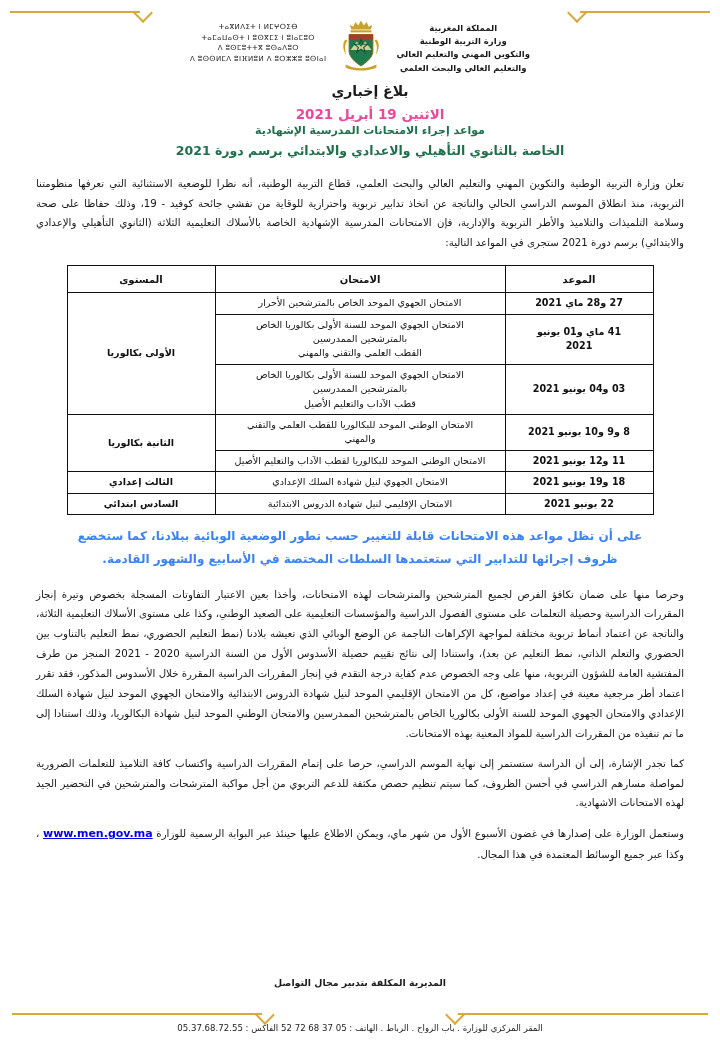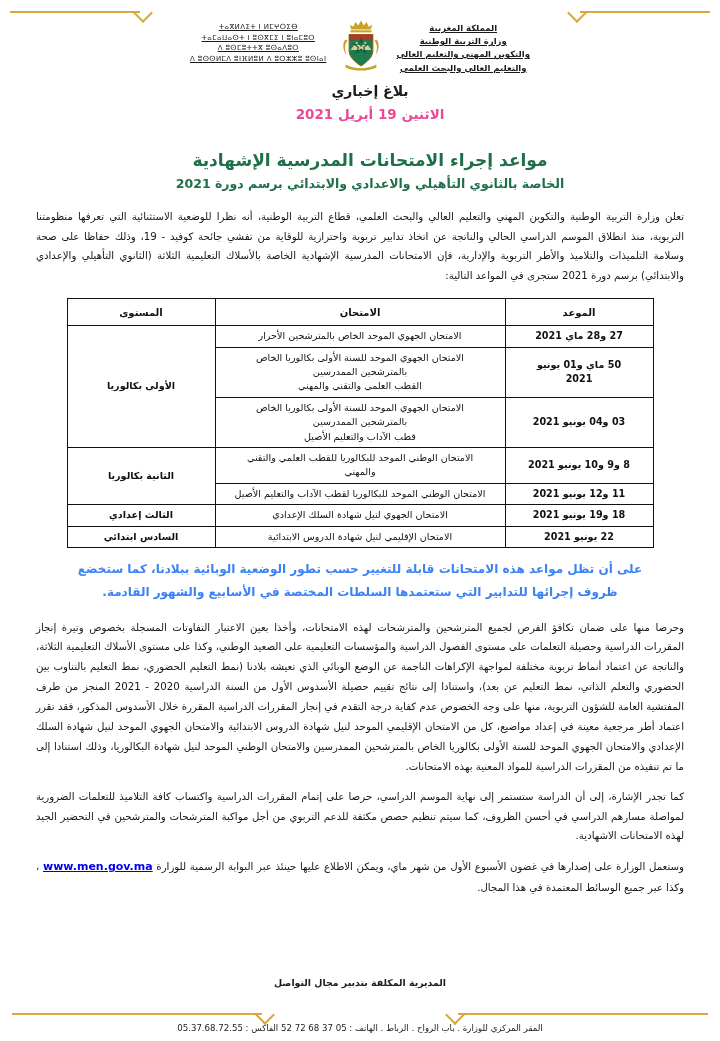--- a/index.html
+++ b/index.html
@@ -60,21 +60,20 @@
     gap: 14px;
     padding: 18px 0 0 0;
   }
   .header-block {
     text-align: center;
     font-size: 7.5px;
     line-height: 1.5;
     color: #1a1a1a;
     padding-top: 4px;
     white-space: pre-line;
-    text-decoration: underline;
   }
   .header-block.tifinagh {
     font-family: "DejaVu Sans", sans-serif;
     font-size: 7px;
     letter-spacing: .4px;
     direction: ltr;
   }
   .header-block.arabic {
     font-size: 8.5px;
     font-weight: bold;
@@ -100,24 +99,24 @@
     color: #1b1b1b;
     letter-spacing: .5px;
   }
   .t-date {
     font-size: 13.5px;
     font-weight: bold;
     color: #ec4899;
     margin-top: 7px;
   }
   .t-sub1 {
-    font-size: 17px;
+    font-size: 11px;
     font-weight: bold;
     color: #1f6f4a;
-    margin-top: 28px;
+    margin-top: 2px;
   }
   .t-sub2 {
     font-size: 12.5px;
     font-weight: bold;
     color: #1f6f4a;
     margin-top: 6px;
   }
 
   
   .content {
@@ -289,21 +288,21 @@
           <th>المستوى</th>
         </tr>
       </thead>
       <tbody id="sched-body">
           <tr>
             <td class="date">27 و28 ماي 2021</td>
             <td class="exam" style="white-space: pre-line;">الامتحان الجهوي الموحد الخاص بالمترشحين الأحرار</td>
             <td class="level" rowspan="3">الأولى بكالوريا</td>
           </tr>
           <tr>
-            <td class="date">50 ماي و01 يونيو 2021</td>
+            <td class="date">41 ماي و01 يونيو 2021</td>
             <td class="exam" style="white-space: pre-line;">الامتحان الجهوي الموحد للسنة الأولى بكالوريا الخاص بالمترشحين الممدرسين
 القطب العلمي والتقني والمهني</td>
           </tr>
           <tr>
             <td class="date">03 و04 يونيو 2021</td>
             <td class="exam" style="white-space: pre-line;">الامتحان الجهوي الموحد للسنة الأولى بكالوريا الخاص بالمترشحين الممدرسين
 قطب الآداب والتعليم الأصيل</td>
           </tr>
           <tr>
             <td class="date">8 و9 و10 يونيو 2021</td>

